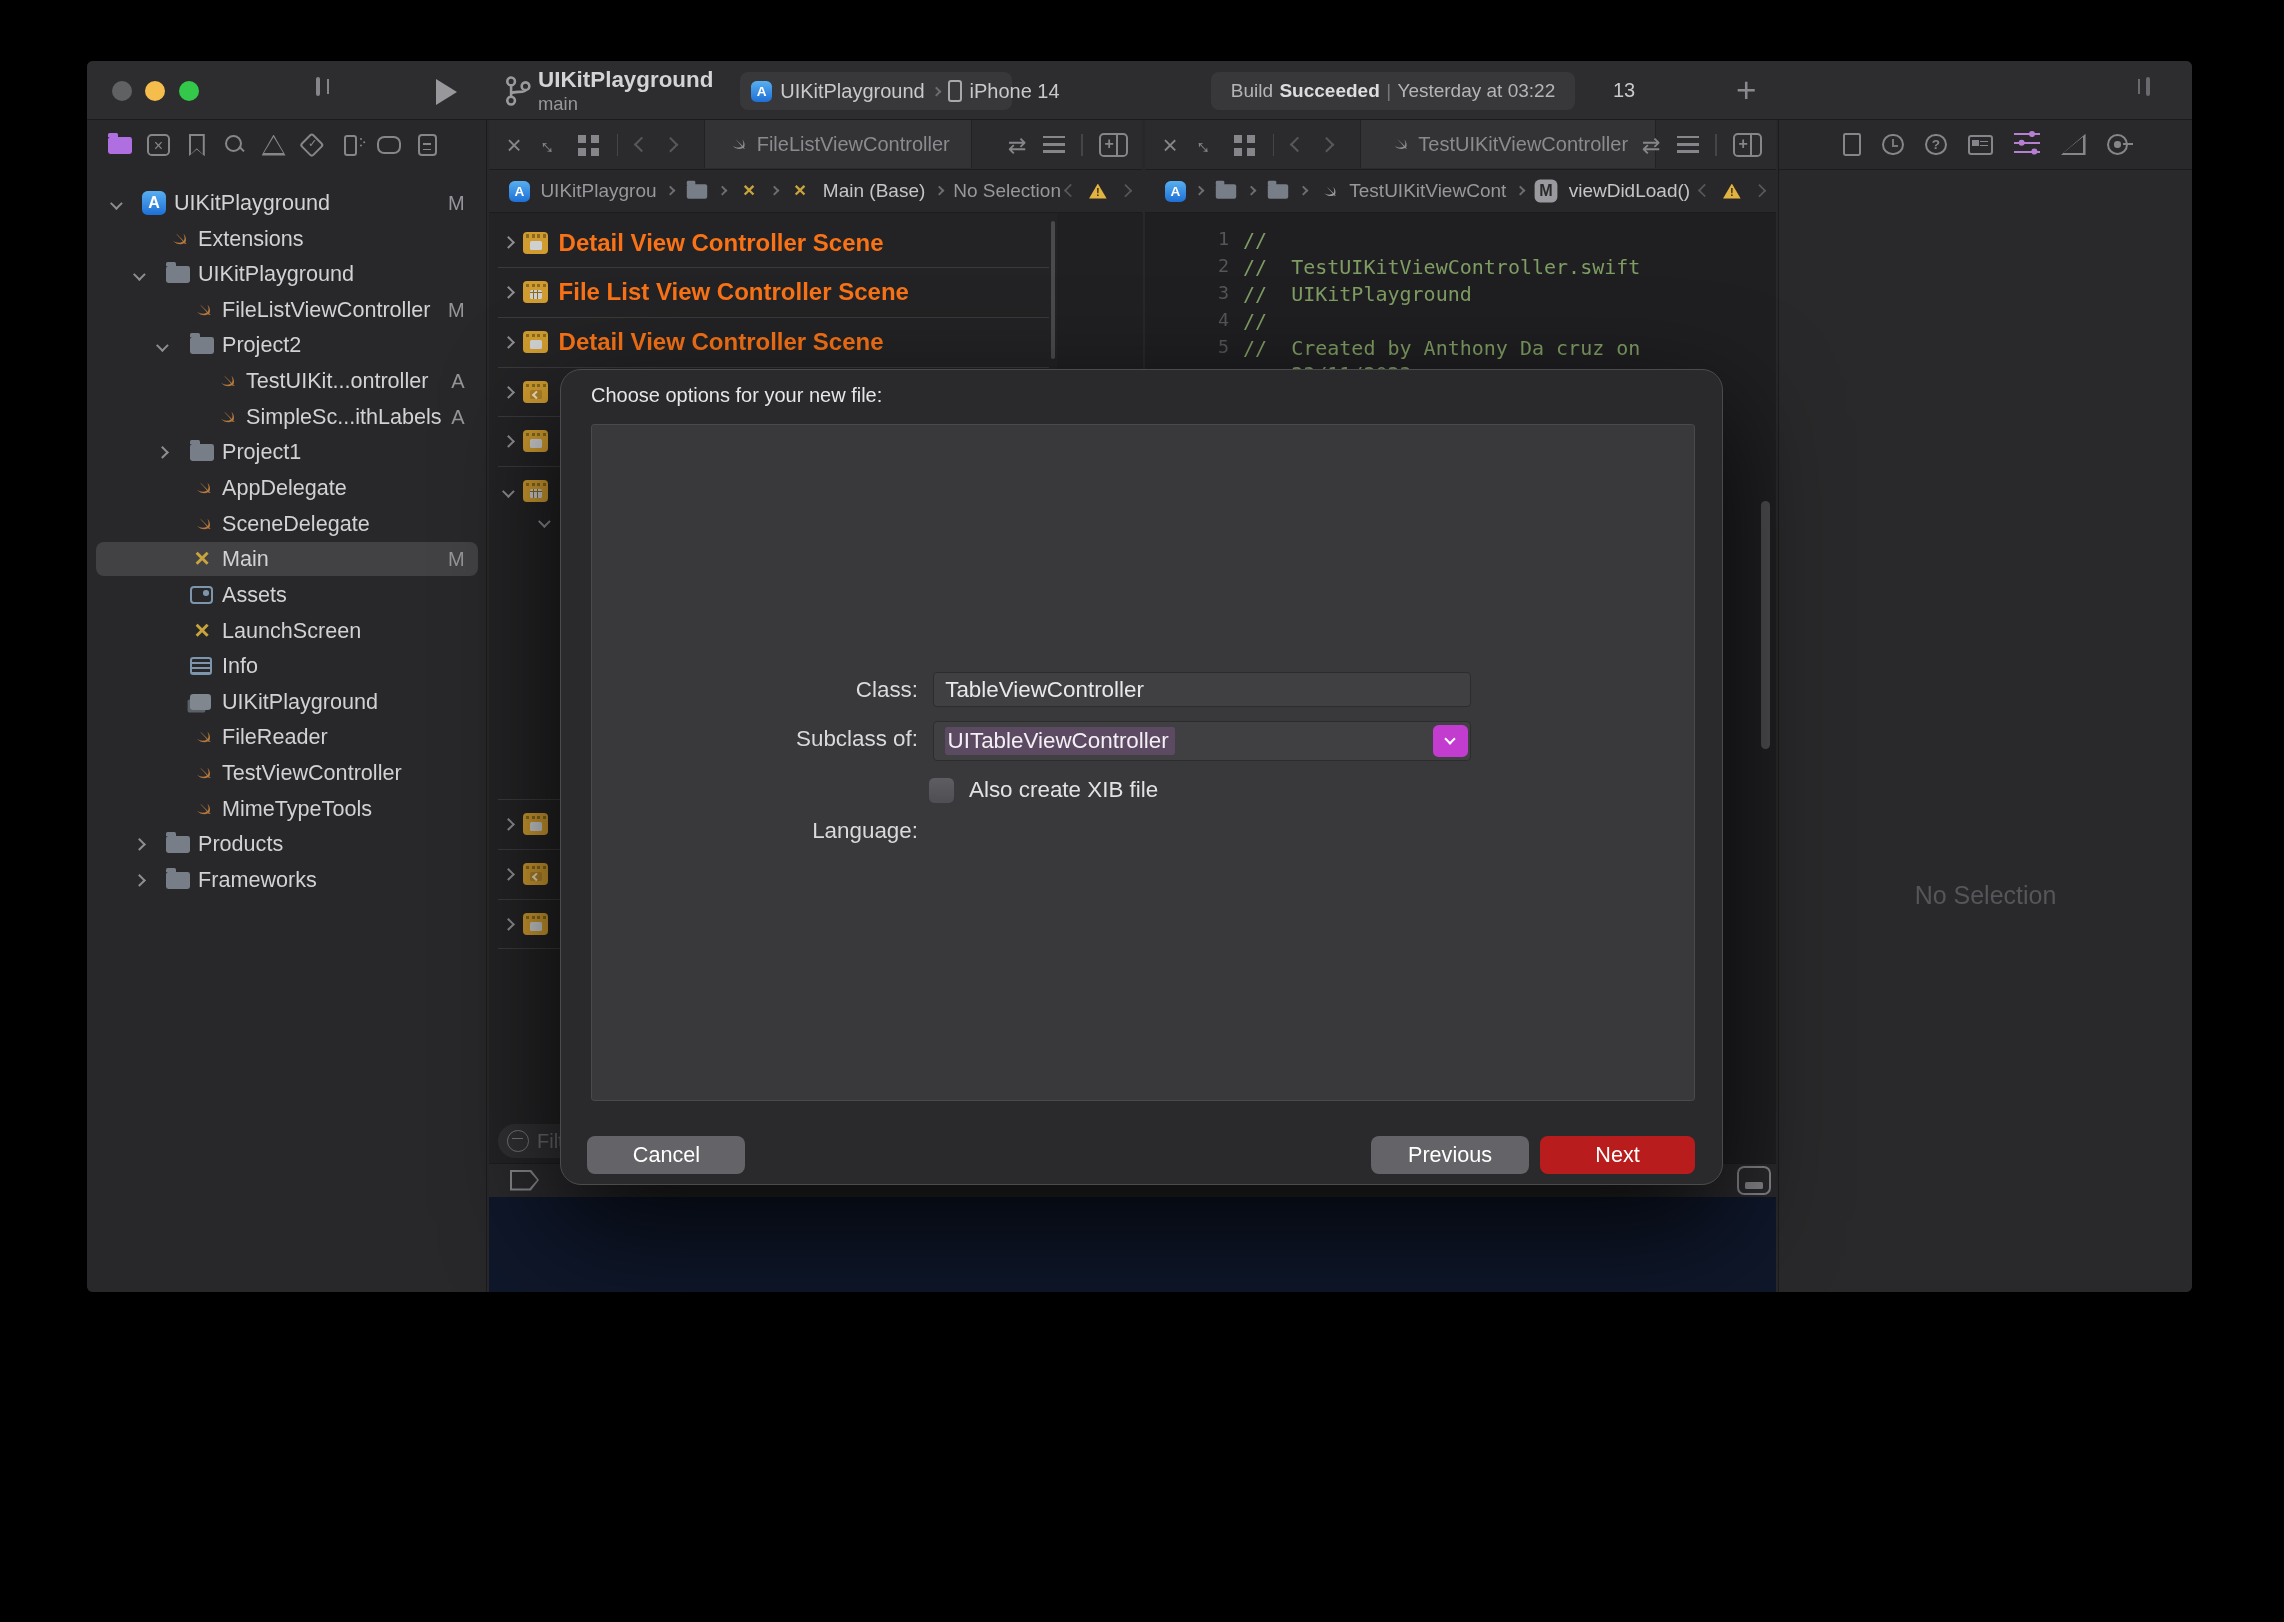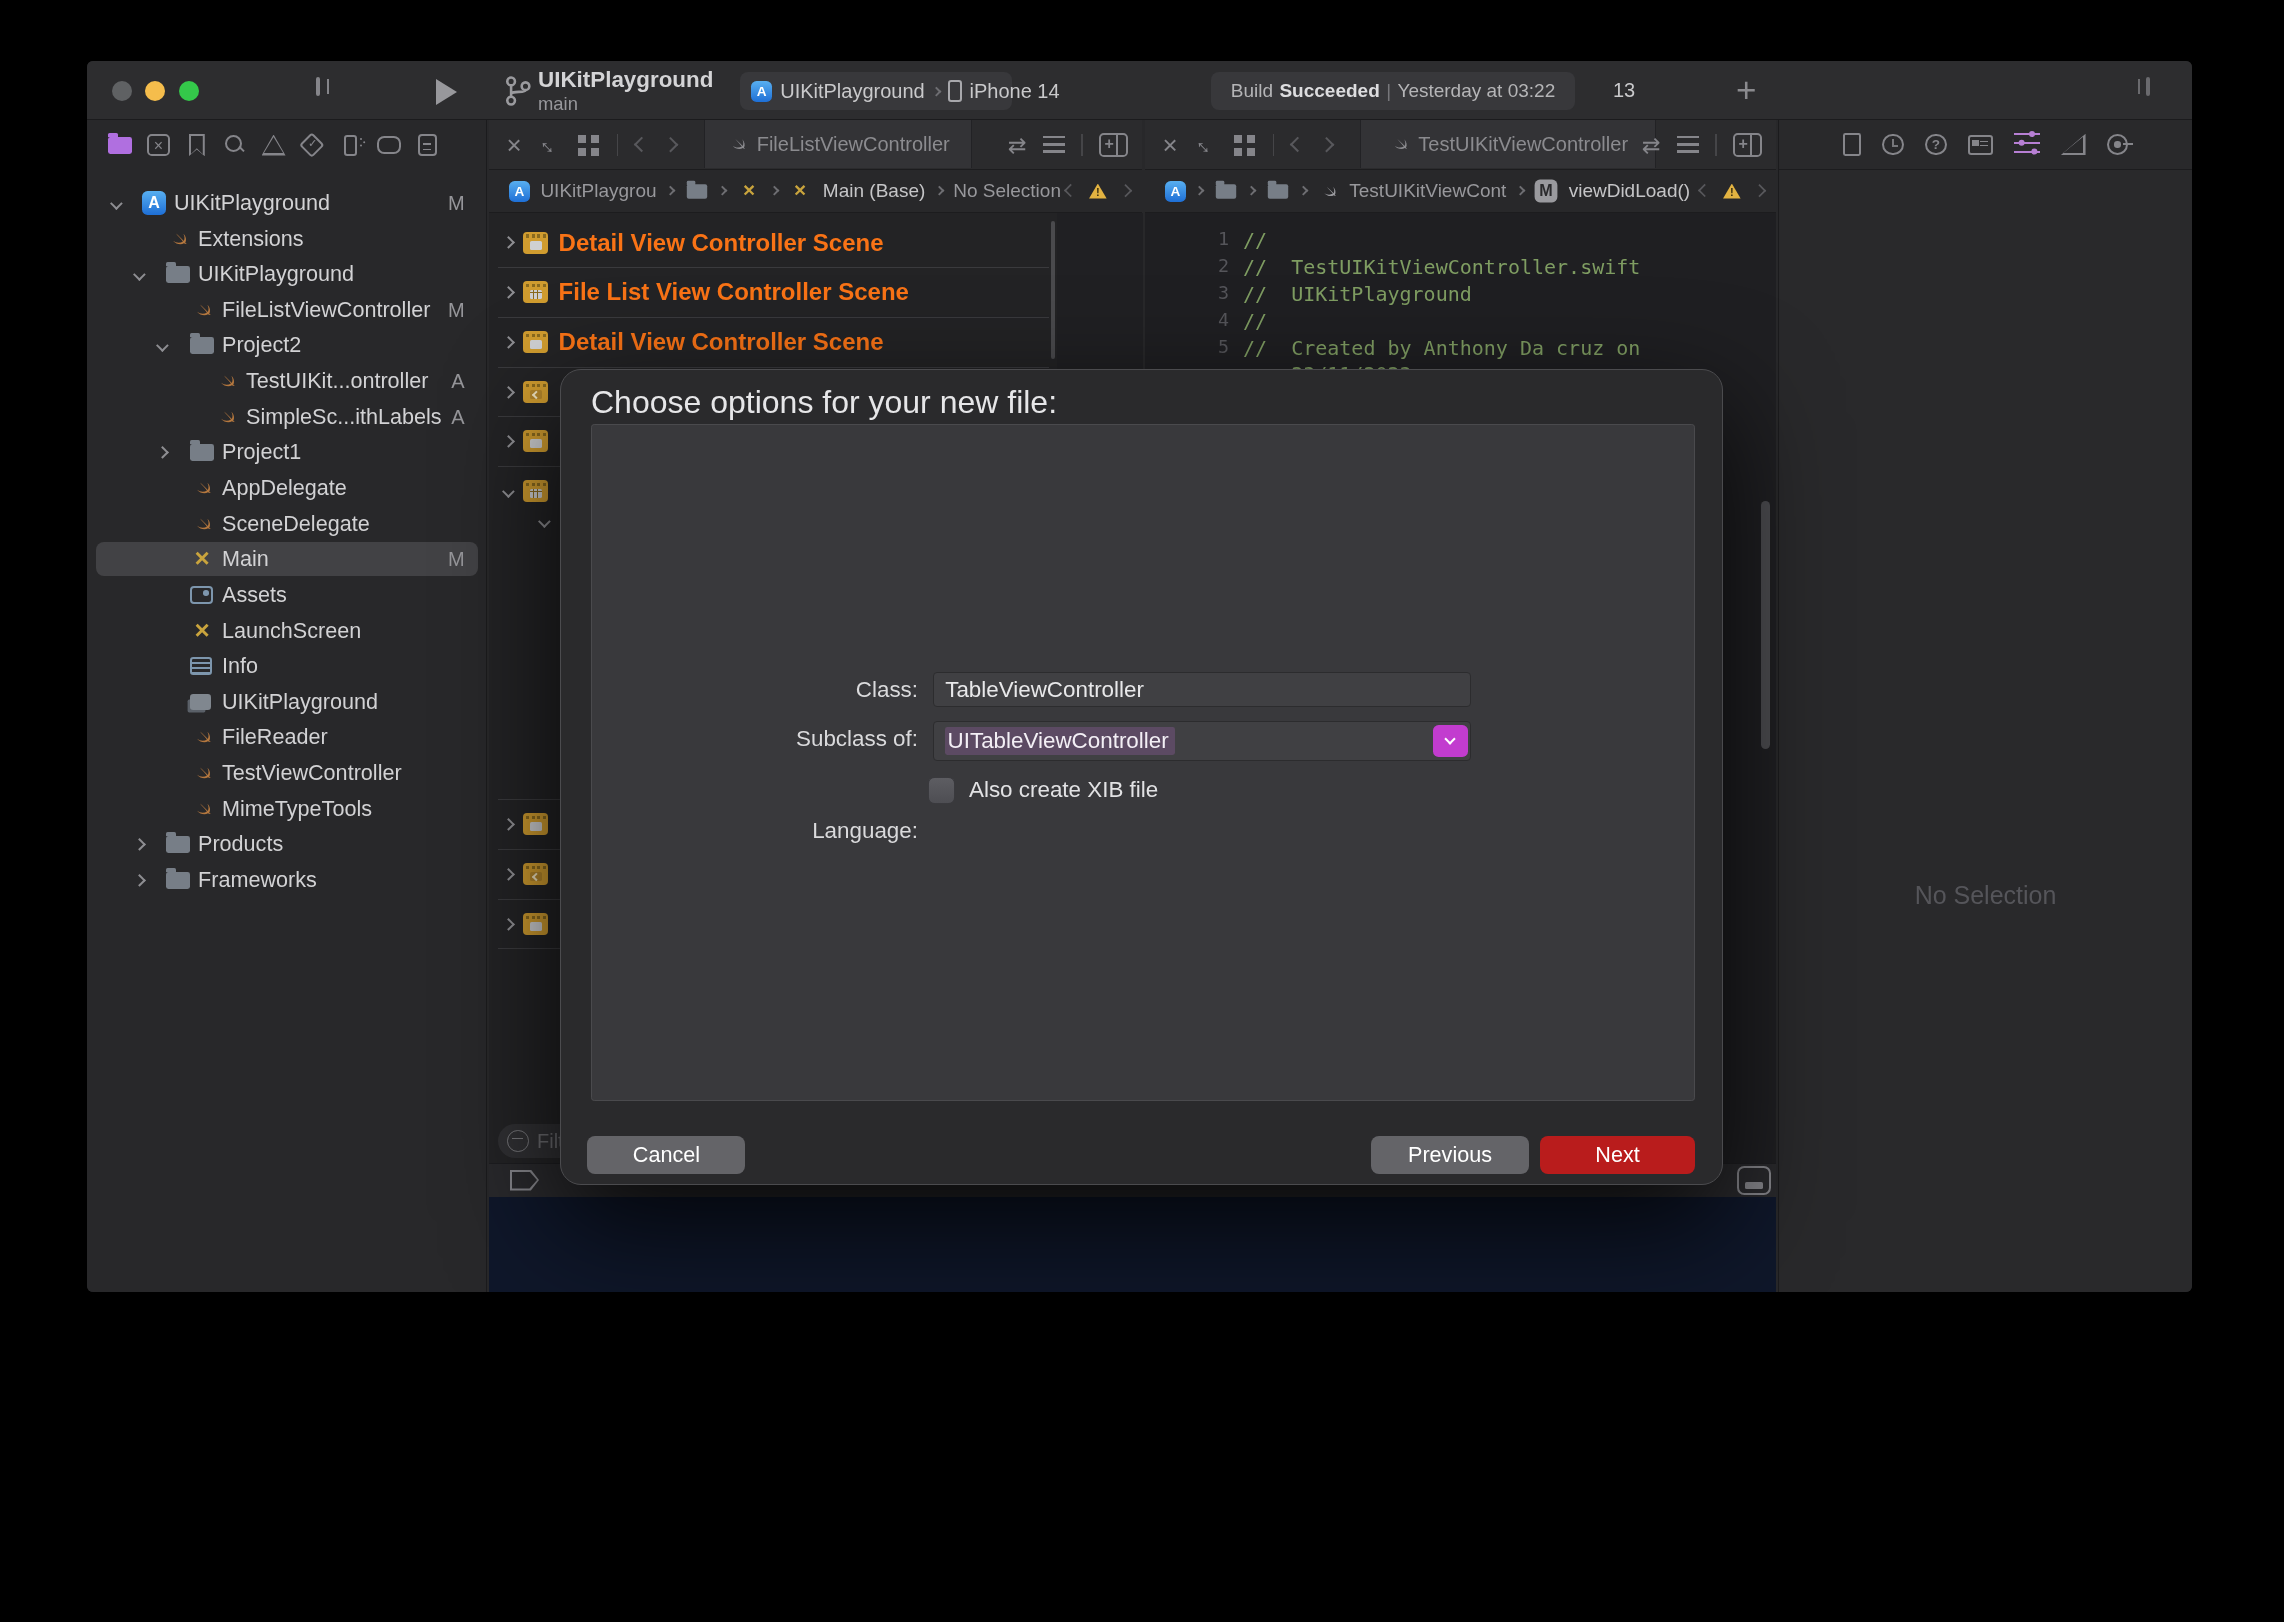--- a/index.html
+++ b/index.html
@@ -187,21 +187,21 @@
   .ruler { position:relative; width:25px; height:21.6px; background:#85858a; clip-path:polygon(0 100%,100% 0,100% 100%); }
   .ruler::after { content:""; position:absolute; inset:2.4px; background:#29292b; clip-path:polygon(0 100%,100% 4%,100% 100%); }
   .conn { position:relative; width:21.6px; height:21.6px; border:2px solid #85858a; border-radius:50%; }
   .conn::before { content:""; position:absolute; left:5.6px; top:5.6px; width:6.4px; height:6.4px; background:#85858a; border-radius:50%; }
   .conn::after { content:""; position:absolute; right:-7.2px; top:7.2px; width:10.4px; height:2px; background:#85858a; }
   .no-sel { position:absolute; left:0; top:761px; width:100%; text-align:center; font-size:25px; color:#55555a; }
 
   
   .dialog { position:absolute; left:473px; top:308px; width:1163px; height:816px; background:#2a2a2c; border:0.8px solid #4b4b4e;
             border-radius:21px; box-shadow:0 40px 112px rgba(0,0,0,.8); z-index:100; }
-  .dlg-title { position:absolute; left:30px; top:14.4px; font-size:32px; color:#e6e6e8; }
+  .dlg-title { position:absolute; left:30px; top:14.4px; font-size:20px; color:#e6e6e8; }
   .dlg-panel { position:absolute; left:30px; top:54px; width:1104px; height:677px; background:#39393c; border:0.8px solid #4a4a4d; border-radius:3.2px; }
   .dlg-label { position:absolute; left:48px; width:309px; text-align:right; font-size:22.4px; color:#dadadc; }
   .field { position:absolute; left:372px; width:538px; background:#404043; border:0.8px solid #2c2c2e; border-radius:4px;
            font-size:22.4px; color:#e8e8ea; display:flex; align-items:center; padding:0 11.2px; }
   .sel-hl { background:#5c4a63; border-radius:2.4px; padding:0.8px 6.4px 1.6px 2.4px; color:#f3eff5; }
   .combo-btn { position:absolute; right:2.4px; top:3.2px; bottom:3.2px; width:35px; background:#c23ccf; border-radius:5.6px; display:flex; align-items:center; justify-content:center; }
   .combo-btn i { width:8px; height:8px; border-right:2.4px solid #fff; border-bottom:2.4px solid #fff; transform:rotate(45deg); margin-top:-3.2px; }
   .cb { position:absolute; left:367px; top:407px; width:27px; height:27px; border-radius:6.4px; background:linear-gradient(180deg,#5d5d62,#4e4e53); border:0.8px solid #3a3a3e; }
   .cb-lbl { position:absolute; left:408px; top:407px; font-size:22.4px; color:#e2e2e4; }
   .popup { position:absolute; left:372px; top:444px; width:538px; height:35px; background:#8b8b90; border:0.8px solid #6d6d72; border-radius:5.6px;

